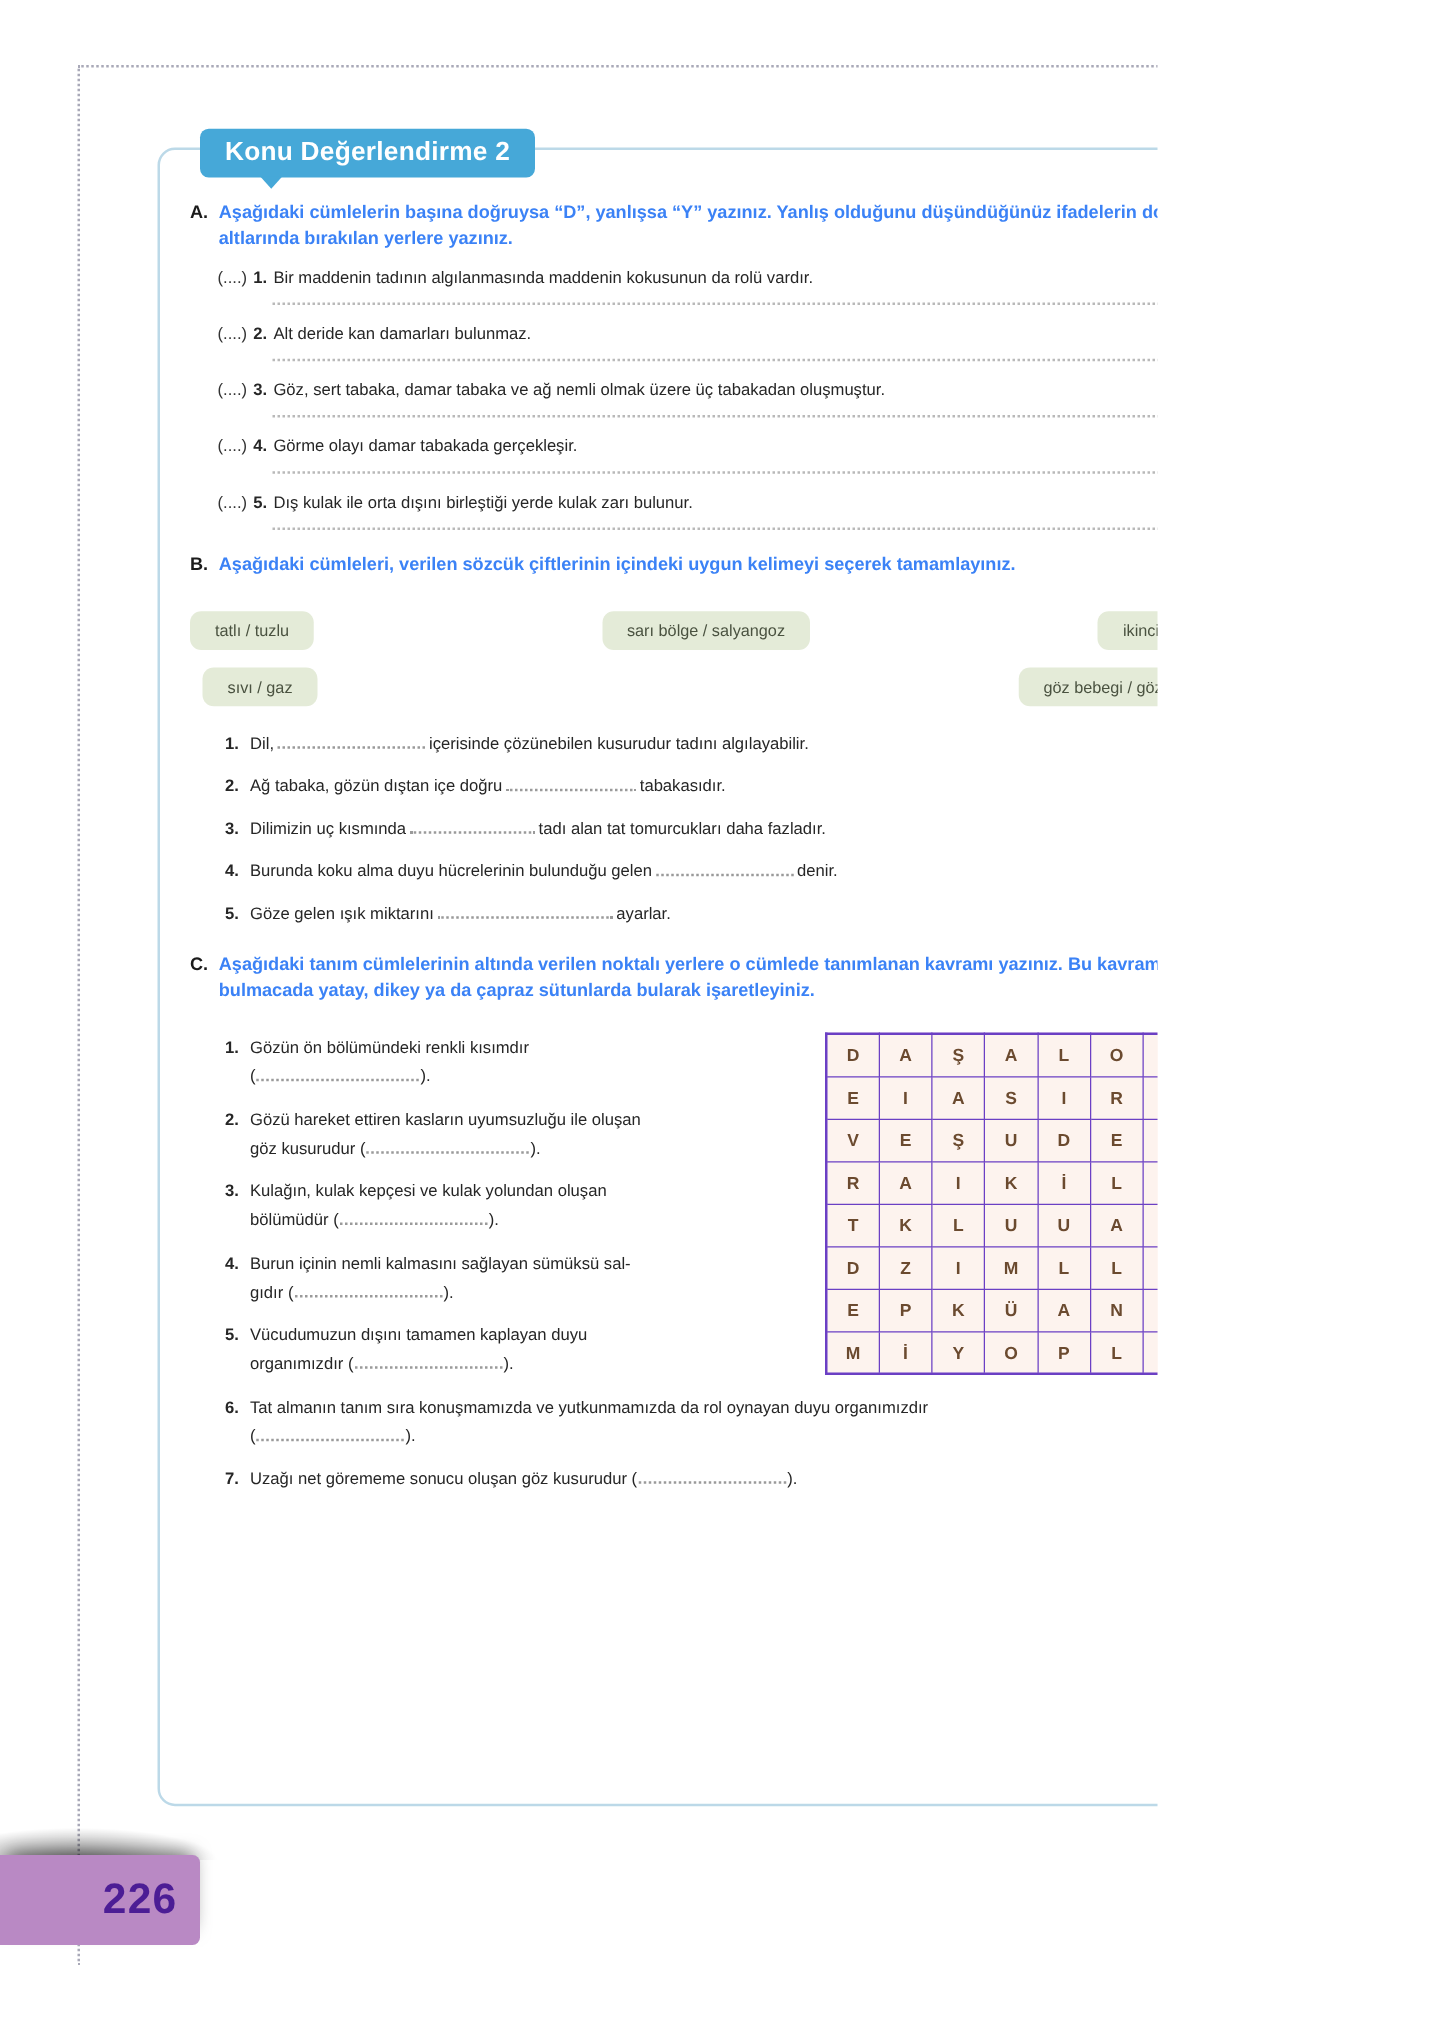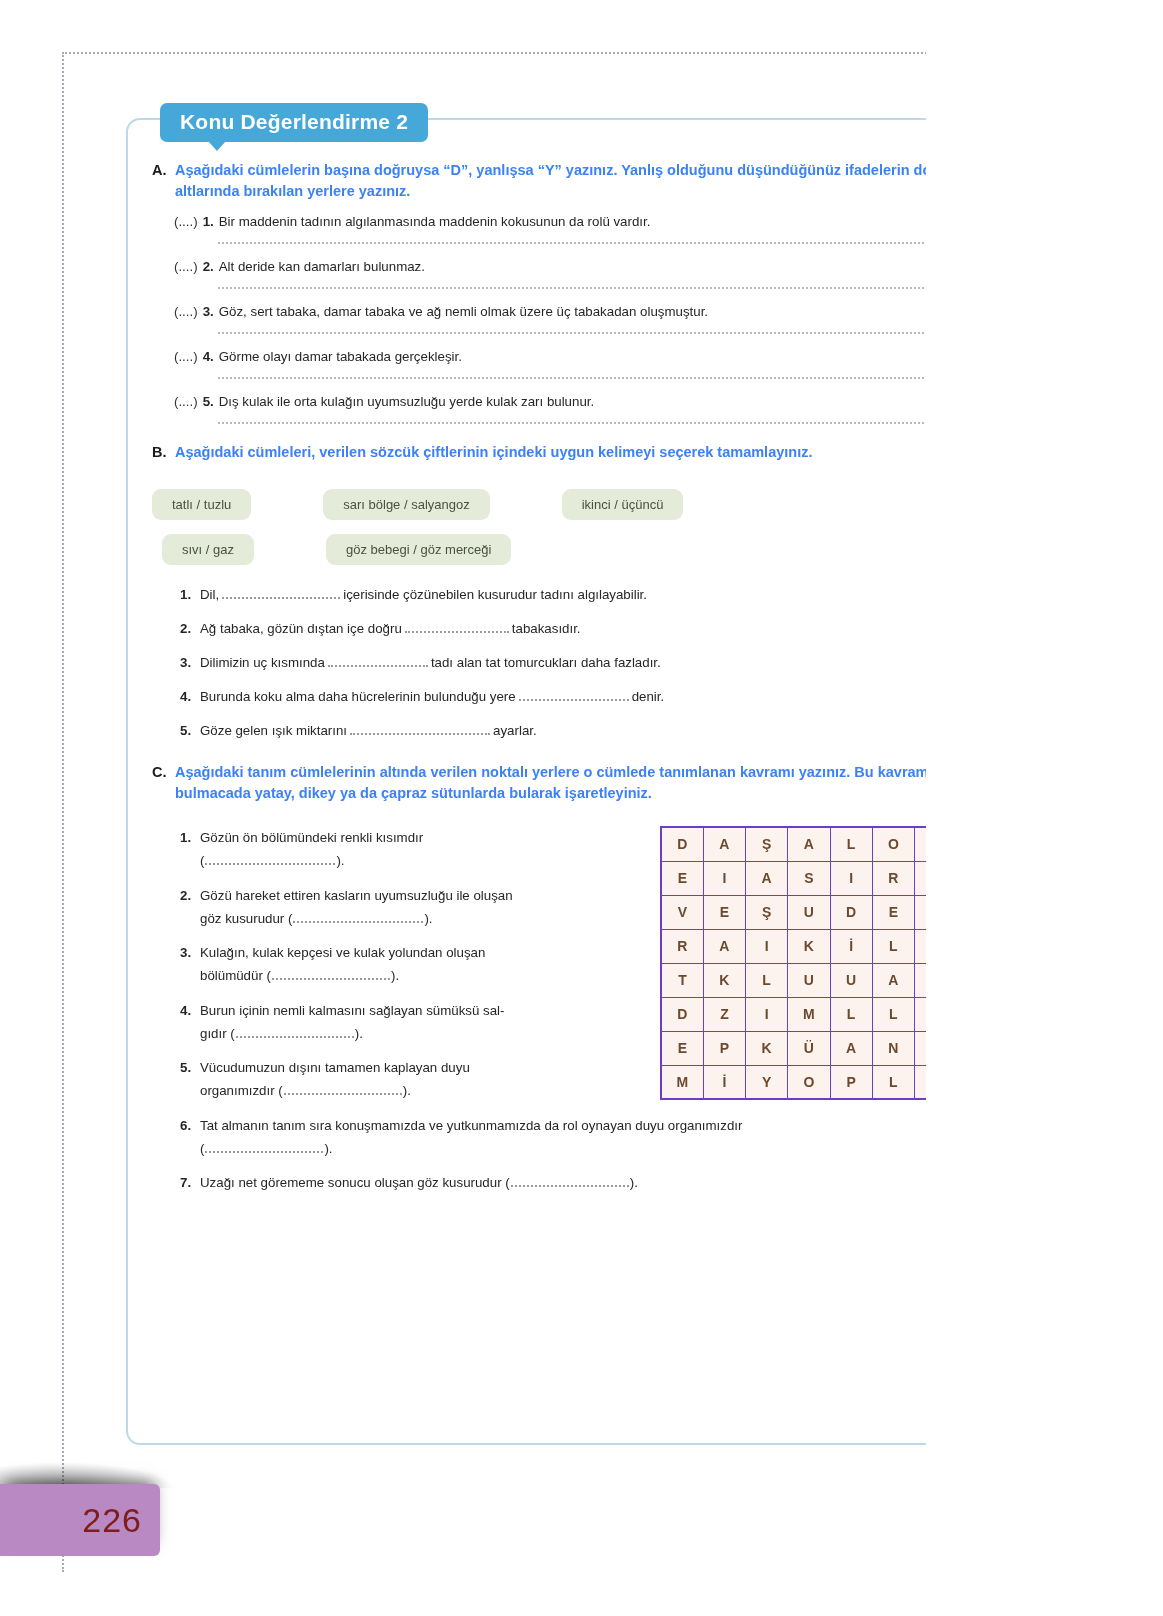--- a/index.html
+++ b/index.html
@@ -120,21 +120,21 @@
   .dotline {
     border-bottom: 2px dotted #b9b9b9;
     height: 1px;
     margin: 13px 0 15px 44px;
   }
 
   
   .pill-rows { margin-top: 26px; }
   .pill-row {
     display: flex;
-    justify-content: flex-start;
+    justify-content: space-between;
     gap: 72px;
     margin-bottom: 14px;
   }
   .pill-row.row2 { padding-left: 10px; }
   .pill {
     background: #e4ebd8;
     color: #4a5240;
     font-size: 13px;
     border-radius: 9px;
     padding: 8px 20px;
@@ -220,23 +220,23 @@
     height: 72px;
     background: #b989c4;
     border-radius: 0 6px 6px 0;
     box-shadow: 0 -7px 14px -6px rgba(0,0,0,0.55);
   }
   .page-tab .pg {
     position: absolute;
     right: 18px;
     top: 50%;
     transform: translateY(-50%);
-    color: #7f1d1d;
+    color: #4c1d95;
     font-size: 34px;
-    font-weight: normal;
+    font-weight: bold;
     letter-spacing: 1px;
   }
   .tab-shadow {
     position: absolute;
     left: 0;
     top: 1462px;
     width: 175px;
     height: 26px;
     background: radial-gradient(ellipse at 35% 100%, rgba(0,0,0,0.45) 0%, rgba(0,0,0,0) 70%);
   }
@@ -286,21 +286,21 @@
       <div class="a-item">
         <span class="a-paren">(....)</span>
         <span class="a-num">4.</span>
         <span class="a-txt">Görme olayı damar tabakada gerçekleşir.</span>
       </div>
       <div class="dotline"></div>
 
       <div class="a-item">
         <span class="a-paren">(....)</span>
         <span class="a-num">5.</span>
-        <span class="a-txt">Dış kulak ile orta kulağın uyumsuzluğu yerde kulak zarı bulunur.</span>
+        <span class="a-txt">Dış kulak ile orta dışını birleştiği yerde kulak zarı bulunur.</span>
       </div>
       <div class="dotline"></div>
 
     </div>
 
     <div class="section" style="margin-top:18px;">
       <div class="sec-letter">B.</div>
       <div class="sec-text">Aşağıdaki cümleleri, verilen sözcük çiftlerinin içindeki uygun kelimeyi seçerek tamamlayınız.</div>
     </div>
 
@@ -324,21 +324,21 @@
       <div class="b-item">
         <span class="b-num">2.</span>
         <span class="b-txt"><span>Ağ tabaka, gözün dıştan içe doğru</span><span class="blank w2"></span><span>tabakasıdır.</span></span>
       </div>
       <div class="b-item">
         <span class="b-num">3.</span>
         <span class="b-txt"><span>Dilimizin uç kısmında</span><span class="blank w3"></span><span>tadı alan tat tomurcukları daha fazladır.</span></span>
       </div>
       <div class="b-item">
         <span class="b-num">4.</span>
-        <span class="b-txt"><span>Burunda koku alma daha hücrelerinin bulunduğu yere</span><span class="blank w4"></span><span>denir.</span></span>
+        <span class="b-txt"><span>Burunda koku alma duyu hücrelerinin bulunduğu gelen</span><span class="blank w4"></span><span>denir.</span></span>
       </div>
       <div class="b-item">
         <span class="b-num">5.</span>
         <span class="b-txt"><span>Göze gelen ışık miktarını</span><span class="blank w5"></span><span>ayarlar.</span></span>
       </div>
     </div>
 
     <div class="section" style="margin-top:24px;">
       <div class="sec-letter">C.</div>
       <div class="sec-text">Aşağıdaki tanım cümlelerinin altında verilen noktalı yerlere o cümlede tanımlanan kavramı yazınız. Bu kavramları bulmacada yatay, dikey ya da çapraz sütunlarda bularak işaretleyiniz.</div>

